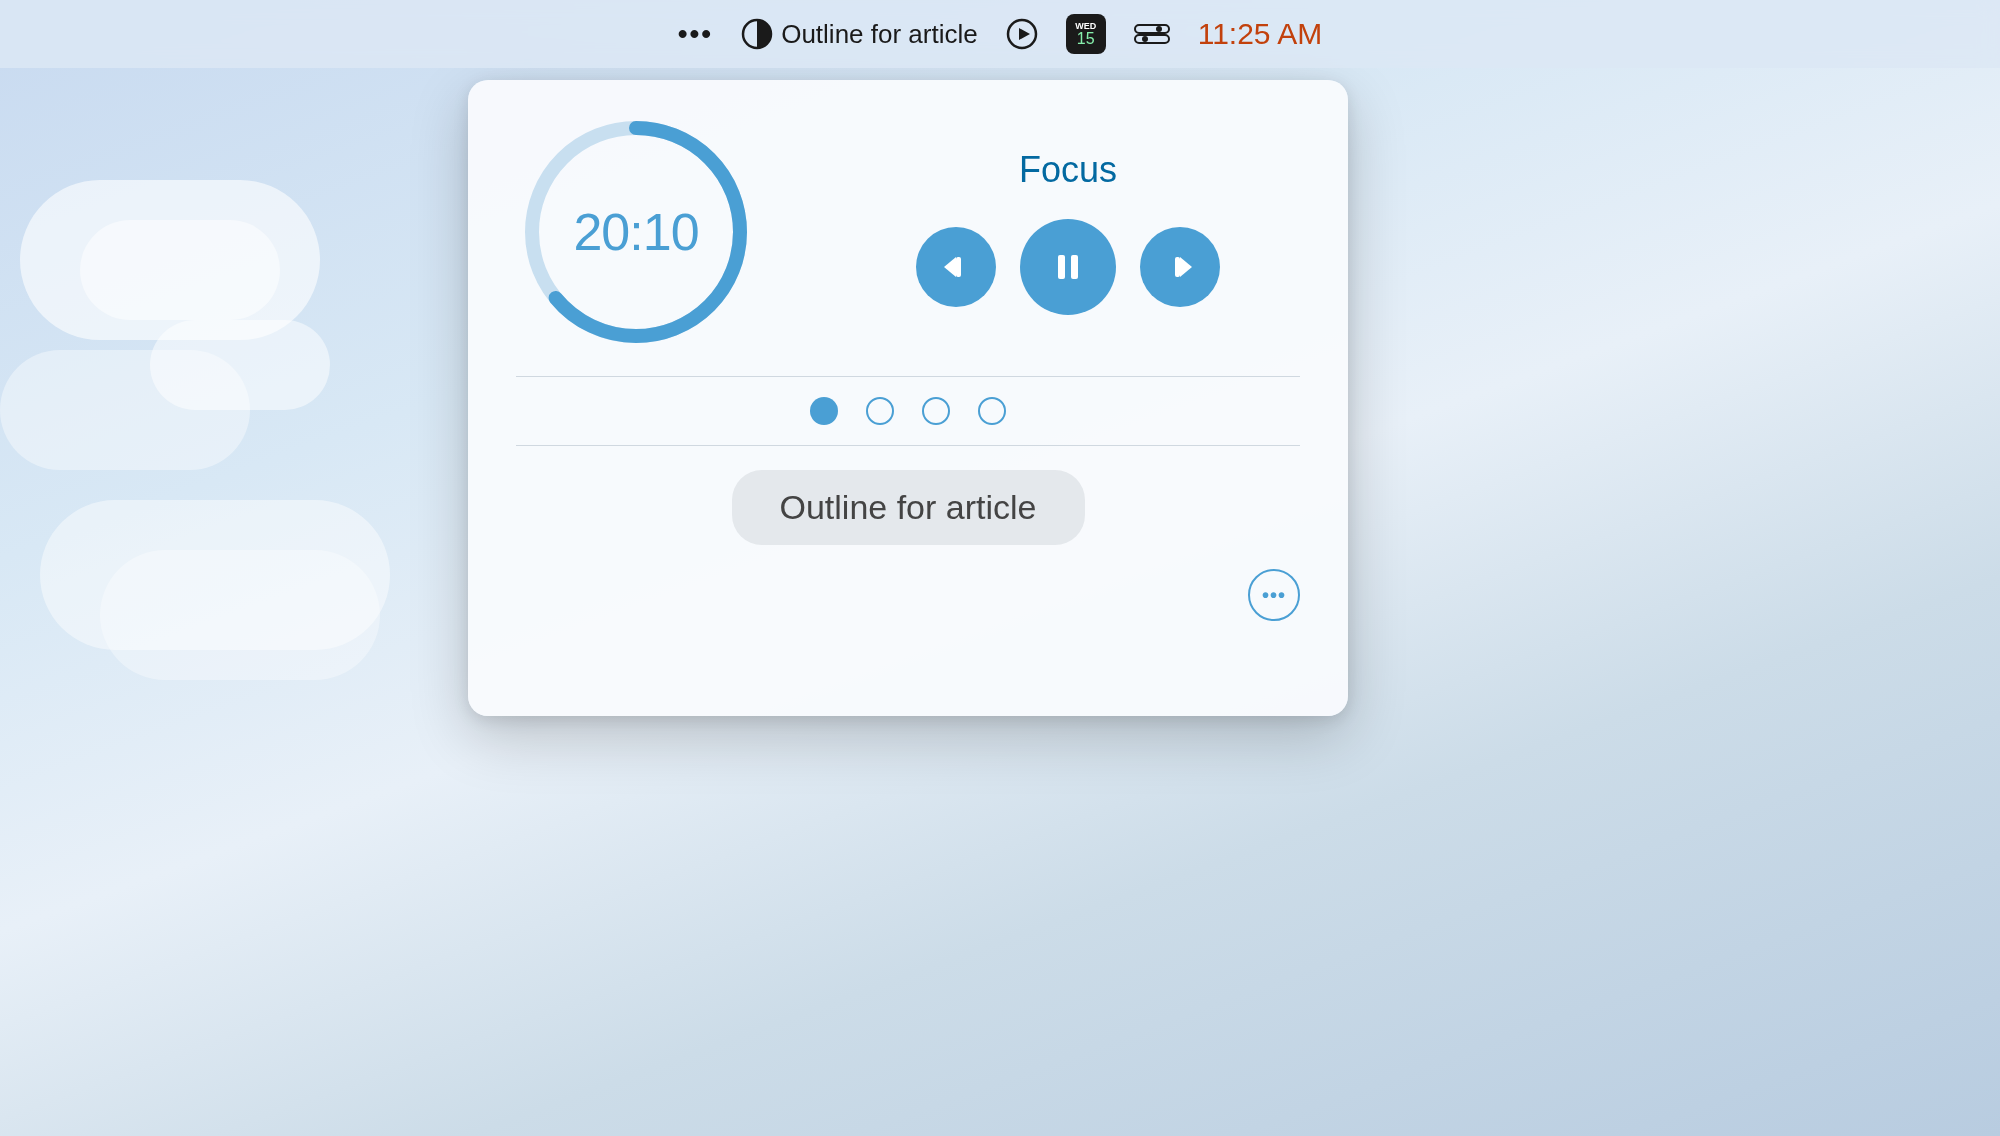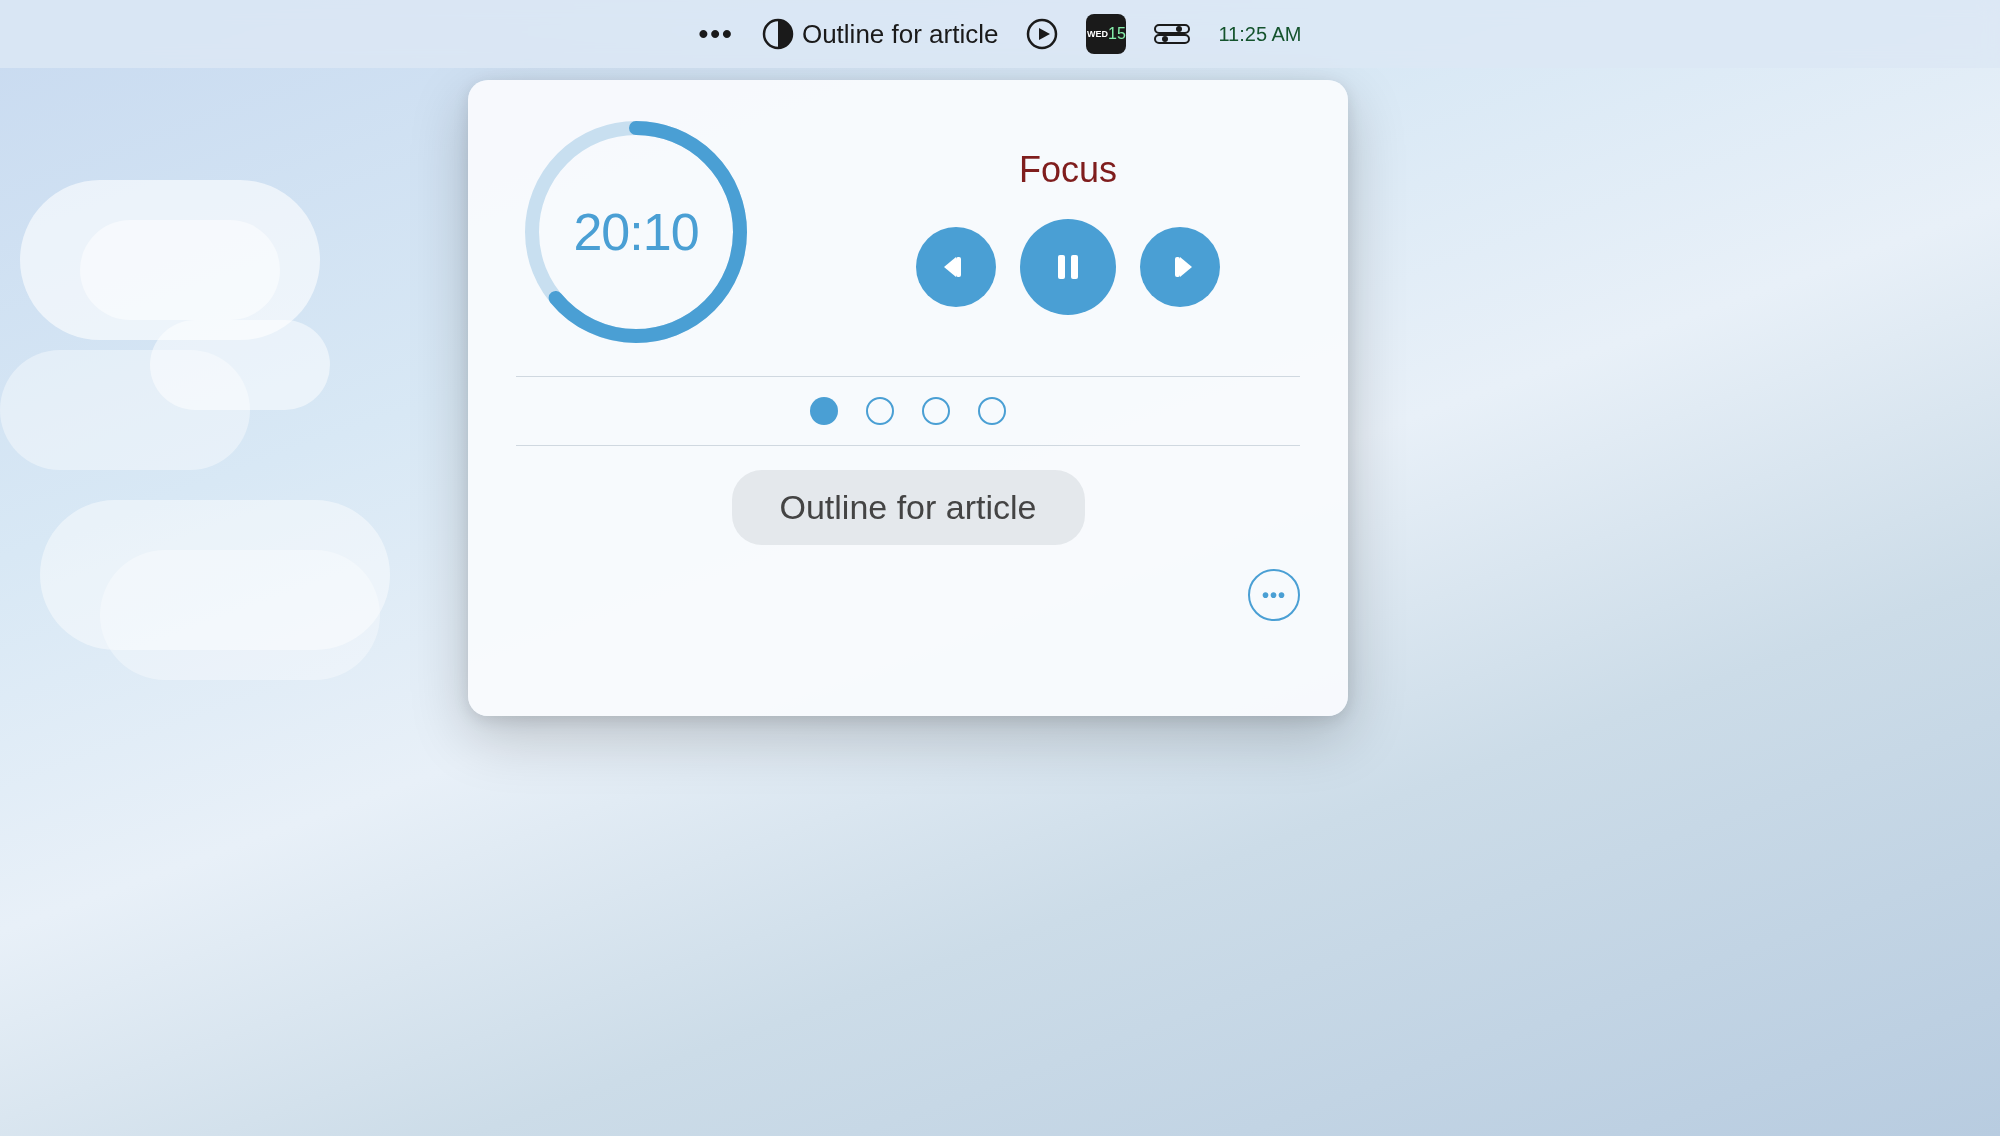--- a/index.html
+++ b/index.html
@@ -81,21 +81,21 @@
       width: 32px;
       height: 32px;
     }
 
     .calendar-badge {
       width: 40px;
       height: 40px;
       background: #1a1a1a;
       border-radius: 8px;
       display: flex;
-      flex-direction: row;
+      flex-direction: column;
       align-items: center;
       justify-content: center;
     }
 
     .calendar-badge-day {
       font-size: 9px;
       color: white;
       font-weight: 600;
       line-height: 1;
     }
@@ -106,23 +106,23 @@
       font-weight: 400;
       line-height: 1;
     }
 
     .menubar-switch-icon {
       width: 36px;
       height: 24px;
     }
 
     .menubar-time {
-      font-size: 20px;
+      font-size: 30px;
       font-weight: 400;
-      color: #14532d;
+      color: #c2410c;
     }
 
     
     .popup-card {
       position: absolute;
       top: 80px;
       left: 468px;
       width: 880px;
       height: 636px;
       background: rgba(248, 250, 253, 0.97);
@@ -171,21 +171,21 @@
       flex: 1;
       display: flex;
       flex-direction: column;
       align-items: center;
       gap: 28px;
     }
 
     .focus-label {
       font-size: 36px;
       font-weight: 500;
-      color: #7f1d1d;
+      color: #0369a1;
       align-self: center;
     }
 
     .control-buttons {
       display: flex;
       align-items: center;
       gap: 24px;
     }
 
     .ctrl-btn {

